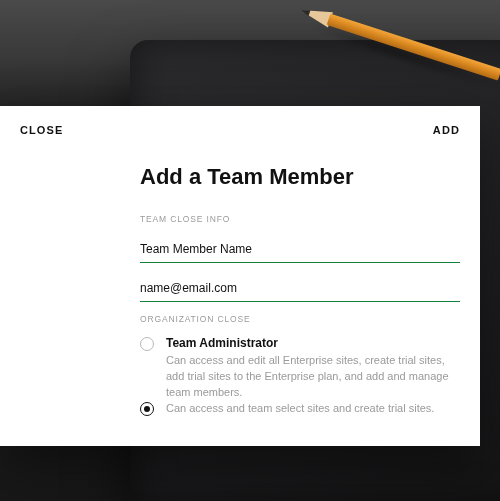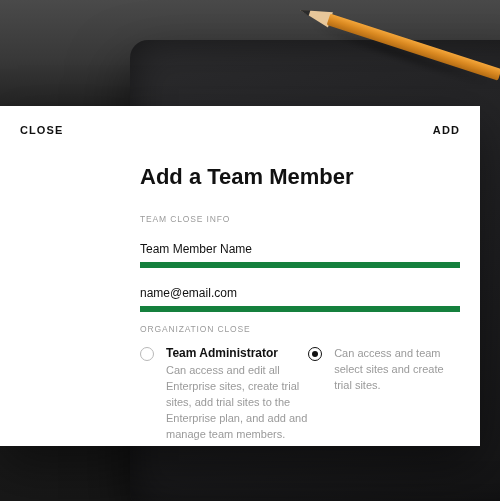--- a/index.html
+++ b/index.html
@@ -79,31 +79,31 @@
   .title {
     font-size: 22px; font-weight: 600; color: #111;
     margin-bottom: 24px;
   }
   .section-label {
     font-size: 8.5px; letter-spacing: 0.1em; color: #9b9b9b;
     margin-bottom: 12px;
   }
   .field {
     width: 100%;
-    border: none; border-bottom: 6px solid #15803d;
+    border: none; border-bottom: 1px solid #15803d;
     font-size: 12px; color: #111;
     padding: 6px 0; margin-bottom: 12px;
     outline: none; background: transparent;
     font-family: inherit;
   }
   .field::placeholder { color: #111; }
   .hint {
     font-size: 10px; color: #a8a8a8; margin-top: -2px; margin-bottom: 24px;
   }
-  .roles { display: flex; flex-direction: row; }
+  .roles { display: flex; flex-direction: column; }
   .role { display: flex; gap: 12px; cursor: pointer; }
   .radio {
     flex: 0 0 14px; width: 14px; height: 14px;
     border: 1px solid #b8b8b8; border-radius: 50%;
     margin-top: 1px; position: relative; background: #fff;
   }
   .role.selected .radio { border-color: #111; }
   .role.selected .radio::after {
     content: ""; position: absolute; inset: 3px;
     background: #111; border-radius: 50%;

